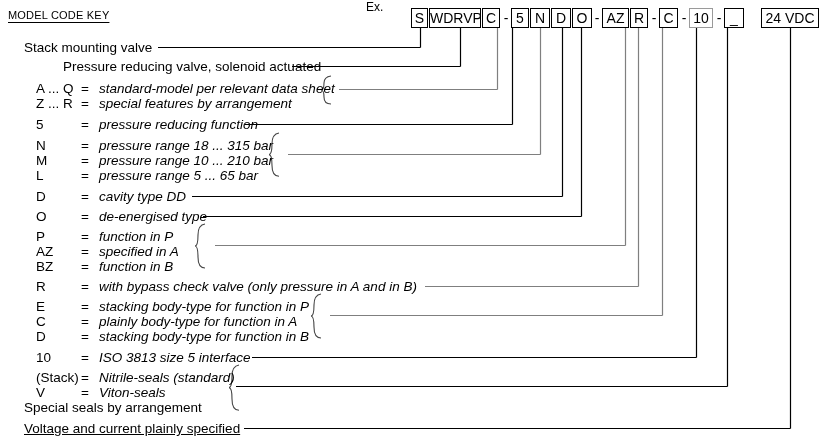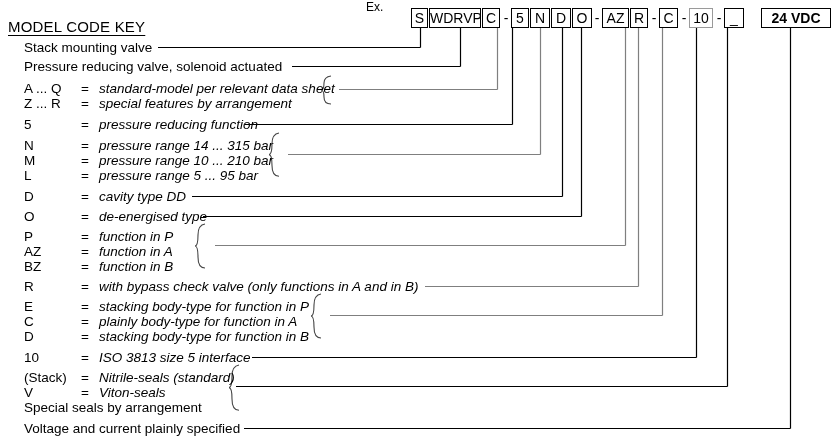--- a/index.html
+++ b/index.html
@@ -8,38 +8,38 @@
     font-family:"Liberation Sans","DejaVu Sans",sans-serif;
     color:#000000;
   }
   #sheet{position:absolute;left:0;top:0;width:831px;height:437px;}
 
   
   #wires{position:absolute;left:0;top:0;width:831px;height:437px;}
 
   
   .title{
-    position:absolute;left:8px;top:18px;
-    font-size:15px;letter-spacing:.2px;
+    position:absolute;left:8px;top:9px;
+    font-size:11px;letter-spacing:.2px;
     text-decoration:underline;text-underline-offset:3px;
   }
   .ex-label{position:absolute;left:366px;top:0;font-size:12px;}
 
   
   .codebox{
     position:absolute;top:8px;height:20px;
     border:1px solid #000;box-sizing:border-box;background:#fff;
     font-size:14px;line-height:18px;text-align:center;
   }
   .codebox.gray{border-color:#9a9a9a;}
   .dash{position:absolute;top:9px;font-size:14px;line-height:18px;}
 
   
   .row{position:absolute;left:24px;font-size:13.5px;line-height:15px;white-space:nowrap;}
-  .row .k{position:absolute;left:0;top:0;}
+  .row .k{position:absolute;left:12px;top:0;}
   .row .eq{position:absolute;left:57px;top:0;}
   .row .v{position:absolute;left:75px;top:0;font-style:italic;}
 
   
 </style>
 </head>
 <body>
 
 <div id="sheet">
 
@@ -130,85 +130,85 @@
       <div class="codebox" style="left: 572px; width: 20px;">O</div>
       <div class="dash" style="left: 593px; width: 8px; text-align: center;">-</div>
       <div class="codebox" style="left: 602px; width: 27px;">AZ</div>
       <div class="codebox" style="left: 630px; width: 18px;">R</div>
       <div class="dash" style="left: 650px; width: 8px; text-align: center;">-</div>
       <div class="codebox" style="left: 659px; width: 19px;">C</div>
       <div class="dash" style="left: 680px; width: 8px; text-align: center;">-</div>
       <div class="codebox gray" style="left: 689px; width: 24px;">10</div>
       <div class="dash" style="left: 715px; width: 8px; text-align: center;">-</div>
       <div class="codebox" style="left: 724px; width: 20px;">_</div>
-      <div class="codebox" style="left: 761px; width: 70px; font-weight: bold;">24 VDC</div>
+      <div class="codebox" style="left: 761px; width: 58px;">24 VDC</div>
     </div>
 
   <div id="legendlist">
       <div class="row plain" style="top: 40px;"><span>Stack mounting valve</span></div>
-      <div class="row plain" style="top: 59px;"><span>Pressure reducing valve, solenoid actuated</span></div>
+      <div class="row plain" style="top: 59px; margin-left: 39px;"><span>Pressure reducing valve, solenoid actuated</span></div>
       <div class="row" style="top: 81px;">
         <span class="k">A ... Q</span>
         <span class="eq">=</span>
         <span class="v">standard-model per relevant data sheet</span>
       </div>
       <div class="row" style="top: 96px;">
         <span class="k">Z ... R</span>
         <span class="eq">=</span>
         <span class="v">special features by arrangement</span>
       </div>
       <div class="row" style="top: 117px;">
         <span class="k">5</span>
         <span class="eq">=</span>
         <span class="v">pressure reducing function</span>
       </div>
       <div class="row" style="top: 138px;">
         <span class="k">N</span>
         <span class="eq">=</span>
-        <span class="v">pressure range 14 ... 315 bar</span>
+        <span class="v">pressure range 18 ... 315 bar</span>
       </div>
       <div class="row" style="top: 153px;">
         <span class="k">M</span>
         <span class="eq">=</span>
         <span class="v">pressure range 10 ... 210 bar</span>
       </div>
       <div class="row" style="top: 168px;">
         <span class="k">L</span>
         <span class="eq">=</span>
-        <span class="v">pressure range  5 ...  95 bar</span>
+        <span class="v">pressure range  5 ...  65 bar</span>
       </div>
       <div class="row" style="top: 189px;">
         <span class="k">D</span>
         <span class="eq">=</span>
         <span class="v">cavity type DD</span>
       </div>
       <div class="row" style="top: 209px;">
         <span class="k">O</span>
         <span class="eq">=</span>
         <span class="v">de-energised type</span>
       </div>
       <div class="row" style="top: 229px;">
         <span class="k">P</span>
         <span class="eq">=</span>
         <span class="v">function in P</span>
       </div>
       <div class="row" style="top: 244px;">
         <span class="k">AZ</span>
         <span class="eq">=</span>
-        <span class="v">function in A</span>
+        <span class="v">specified in A</span>
       </div>
       <div class="row" style="top: 259px;">
         <span class="k">BZ</span>
         <span class="eq">=</span>
         <span class="v">function in B</span>
       </div>
       <div class="row" style="top: 279px;">
         <span class="k">R</span>
         <span class="eq">=</span>
-        <span class="v">with bypass check valve (only functions in A and in B)</span>
+        <span class="v">with bypass check valve (only pressure in A and in B)</span>
       </div>
       <div class="row" style="top: 299px;">
         <span class="k">E</span>
         <span class="eq">=</span>
         <span class="v">stacking body-type for function in P</span>
       </div>
       <div class="row" style="top: 314px;">
         <span class="k">C</span>
         <span class="eq">=</span>
         <span class="v">plainly body-type for function in A</span>
@@ -227,16 +227,16 @@
         <span class="k">(Stack)</span>
         <span class="eq">=</span>
         <span class="v">Nitrile-seals (standard)</span>
       </div>
       <div class="row" style="top: 385px;">
         <span class="k">V</span>
         <span class="eq">=</span>
         <span class="v">Viton-seals</span>
       </div>
       <div class="row plain" style="top: 400px;"><span>Special seals by arrangement</span></div>
-      <div class="row plain" style="top: 421px;"><span>Voltage and current plainly specified</span></div>
+      <div class="row plain" style="top: 421px; text-decoration: underline;"><span>Voltage and current plainly specified</span></div>
     </div>
 
 </div>
 
 </body></html>

